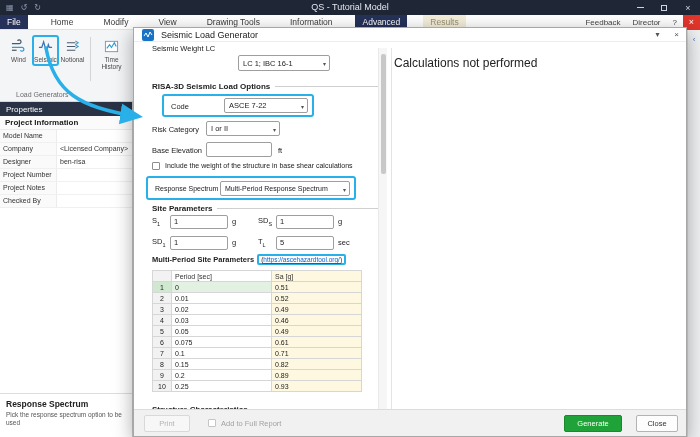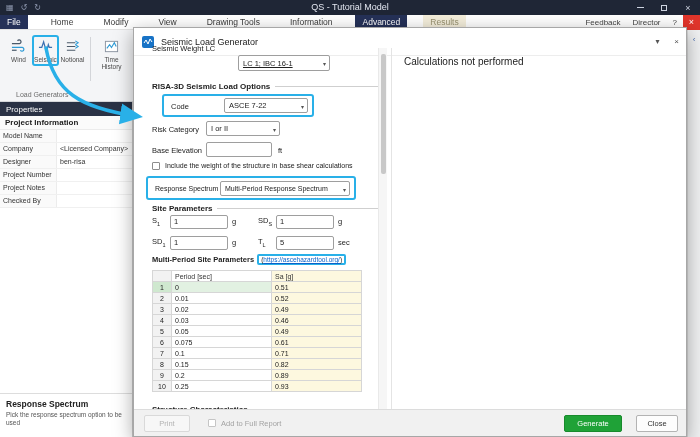--- a/index.html
+++ b/index.html
@@ -48,21 +48,21 @@
   .props-footer { position:absolute; left:0; bottom:0; width:100%; height:44px; border-top:1px solid #ddd; padding:5px 6px; background:#fff; }
   .pf-title { font-size:8.5px; font-weight:bold; color:#222; }
   .pf-desc { font-size:6.5px; color:#555; margin-top:2px; line-height:1.3; }
 
   
   .right-strip { position:absolute; right:0; top:30px; width:13px; height:407px; background:#f0f1f2; border-left:1px solid #d9d9d9; z-index:1; }
   .right-strip .chev { display:block; text-align:center; margin-top:5px; font-size:8px; color:#4a6fb0; }
 
   
   .dialog { position:absolute; left:133px; top:27px; width:554px; height:410px; background:#fff; border:1px solid #a7a7a7; box-shadow:0 5px 18px rgba(0,0,0,.35); z-index:10; overflow:hidden; }
-  .dlg-header { position:absolute; top:0; left:0; right:0; height:28px; border-bottom:1px solid #ededed; display:flex; align-items:center; background:#fff; }
+  .dlg-header { position:absolute; top:0; left:0; right:0; height:14px; border-bottom:1px solid #ededed; display:flex; align-items:center; background:#fff; }
   .dlg-icon { margin-left:8px; width:12px; height:12px; }
   .dlg-icon svg { display:block; width:12px; height:12px; }
   .dlg-title { margin-left:7px; font-size:9px; color:#1a1a1a; }
   .dlg-hbtn { width:19px; height:20px; display:flex; align-items:center; justify-content:center; font-size:8px; color:#555; }
   .dlg-hbtn.first { margin-left:auto; }
 
   .lbl { position:absolute; font-size:7.5px; color:#222; white-space:nowrap; }
   .sel { position:absolute; height:16px; border:1px solid #9e9e9e; border-radius:2px; background:#fff; display:flex; align-items:center; font-size:7.5px; color:#222; padding:0 13px 0 4px; white-space:nowrap; }
   .sel .chev { position:absolute; right:3px; top:50%; transform:translateY(-50%); font-size:6px; color:#555; }
   .inp { position:absolute; height:15px; border:1px solid #9e9e9e; border-radius:2px; background:#fff; font-size:7.5px; padding:0 3px; font-family:inherit; color:#222; }
@@ -92,21 +92,21 @@
   .seis .c0 { width:19px; text-align:center; background:#f2f2f2; }
   .seis .c1 { width:100px; background:#fff; }
   .seis .c2 { width:90px; background:#fdf8df; }
   .seis tr.selected .c0 { background:#cfe8cf; }
   .seis tr.selected .c1 { background:#e2f1e2; }
   .clipped-sect { position:absolute; left:18px; top:377px; height:6px; overflow:hidden; font-size:8px; font-weight:bold; color:#222; z-index:1; }
 
   .dlg-scroll { position:absolute; left:244px; top:20px; bottom:27px; width:9px; background:#f6f6f6; border-left:1px solid #e9e9e9; }
   .dlg-thumb { position:absolute; left:2px; top:6px; width:5px; height:120px; background:#c8c8c8; border-radius:2px; }
   .dlg-div { position:absolute; left:257px; top:20px; bottom:27px; width:1px; background:#e4e4e4; }
-  .calc-text { position:absolute; left:270px; top:28px; font-size:10px; color:#222; }
+  .calc-text { position:absolute; left:260px; top:28px; font-size:12px; color:#222; }
 
   .dlg-footer { position:absolute; left:0; right:0; bottom:0; height:27px; background:#f1f1f1; border-top:1px solid #dcdcdc; display:flex; align-items:center; z-index:5; }
   .btn { height:17px; border:1px solid #b3b3b3; border-radius:2px; background:#fdfdfd; font-size:7.5px; display:flex; align-items:center; justify-content:center; color:#333; white-space:nowrap; }
   .btn.disabled { color:#b4b4b4; border-color:#d9d9d9; background:#f7f7f7; }
   .btn-print { width:46px; margin-left:10px; }
   .ftr-cb { width:8px; height:8px; border:1px solid #c5c5c5; background:#fff; border-radius:1px; margin-left:18px; flex:none; }
   .ftr-cb-lab { font-size:7.5px; color:#a3a3a3; margin-left:5px; white-space:nowrap; }
   .btn-generate { width:58px; margin-left:auto; background:#1fa237; border-color:#188a2c; color:#fff; }
   .btn-close { width:42px; margin-left:14px; margin-right:8px; }
 
@@ -267,21 +267,21 @@
       <span class="dlg-title">Seismic Load Generator</span>
       <span class="dlg-hbtn first">
           <span>▾</span>
         </span>
       <span class="dlg-hbtn">
           <span>×</span>
         </span>
     </div>
 
     <span class="lbl" style="left:18px;top:16px;">Seismic Weight LC</span>
-    <div class="sel" style="left:104px;top:27px;width:92px;text-decoration:underline;">
+    <div class="sel" style="left:104px;top:27px;width:92px;">
       <span>LC 1; IBC 16-1</span>
       <span class="chev">▾</span>
     </div>
 
     <div class="sect" style="top:54px;">
       <span>RISA-3D Seismic Load Options</span>
         <span class="line"></span>
     </div>
 
     <div class="callout" style="left:28px;top:66px;width:152px;height:23px;">

